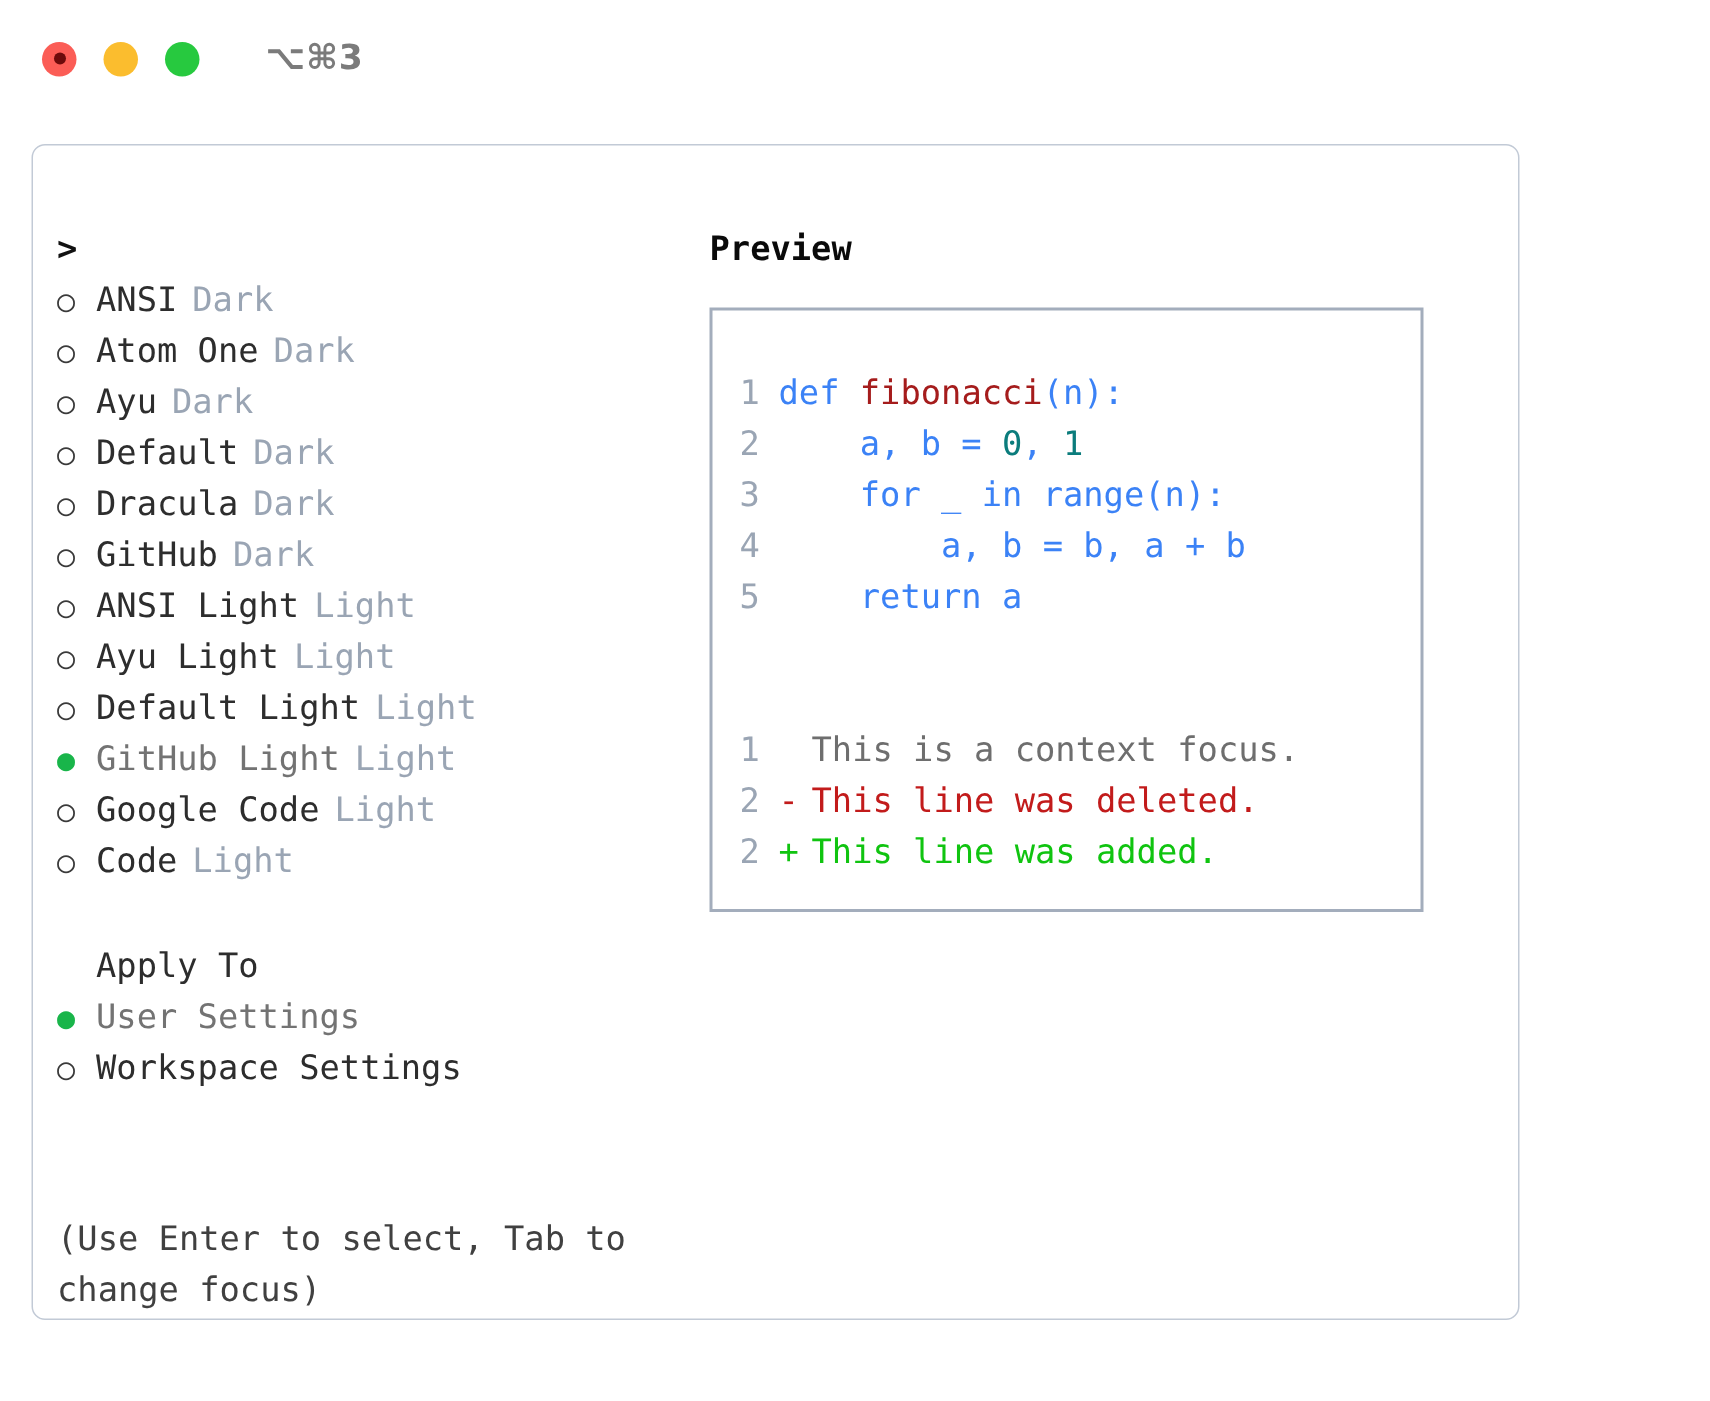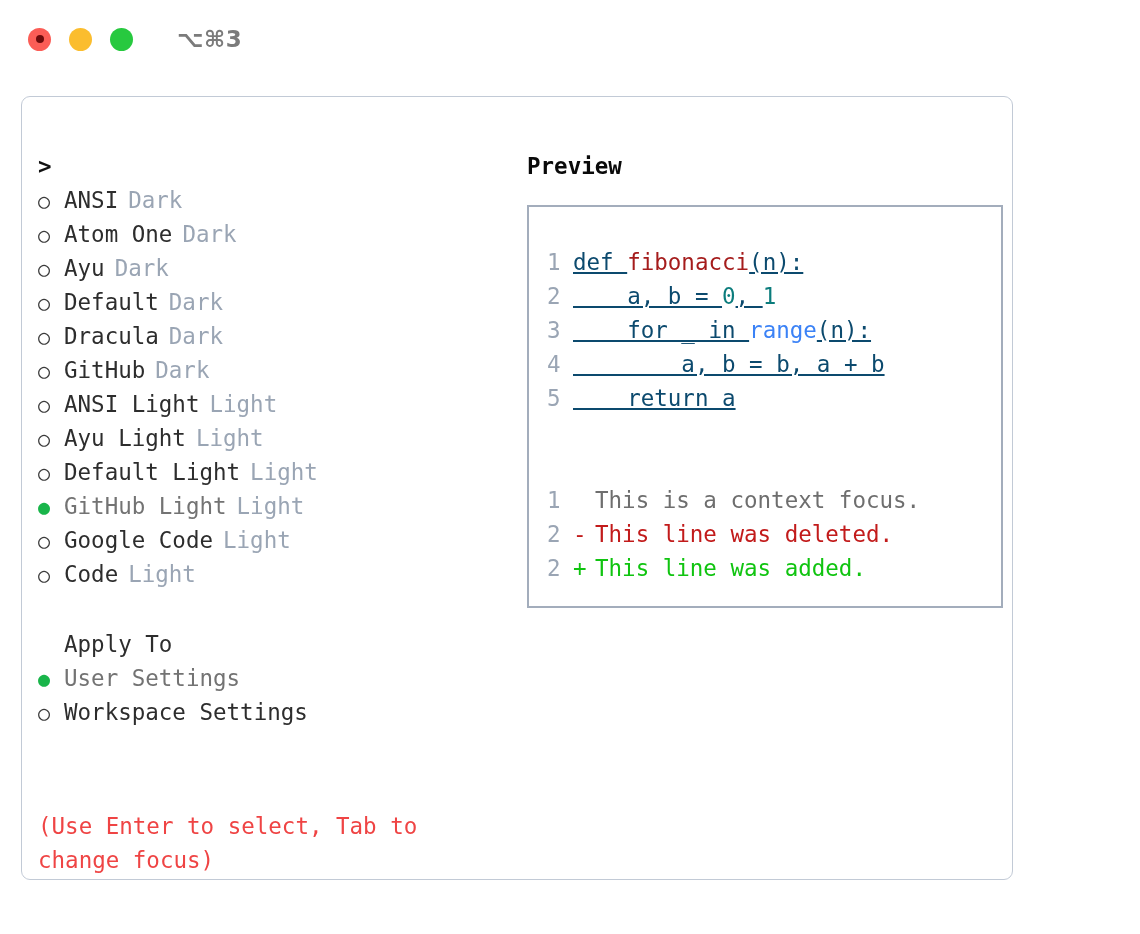--- a/index.html
+++ b/index.html
@@ -133,29 +133,29 @@
   .section-title {
     color: #2d2d2d;
     font-weight: normal;
   }
 
   .hint {
     position: absolute;
     left: 16px;
     top: 712px;
     width: 400px;
-    color: #ef4444;
+    color: #404040;
     font-size: 22.5px;
     line-height: 34px;
   }
 
   
   .right-col {
     position: absolute;
-    left: 505px;
+    left: 451px;
     top: 52px;
     width: 500px;
   }
   .preview-title {
     font-size: 22.5px;
     line-height: 34px;
     color: #0a0a0a;
     font-weight: bold;
     margin-bottom: 22px;
   }
@@ -183,21 +183,21 @@
     text-align: left;
   }
   .code {
     color: #2d2d2d;
   }
   .blank-line { height: 34px; }
 
   .tok-fn    { color: #a51c1c; }
   .tok-num   { color: #0b7c7c; }
   .tok-blue  { color: #3b82f6; }
-  .tok-plain { color: #0c4a6e; text-decoration: underline; }
+  .tok-plain { color: #3b82f6; }
 
   .diff-sign { width: 22px; flex: 0 0 22px; display: inline-block; }
   .diff-ctx  { color: #6e6e6e; }
   .diff-del  { color: #c21b1b; }
   .diff-add  { color: #10c410; }
 </style>
 </head>
 <body>
 
 <div class="window">

